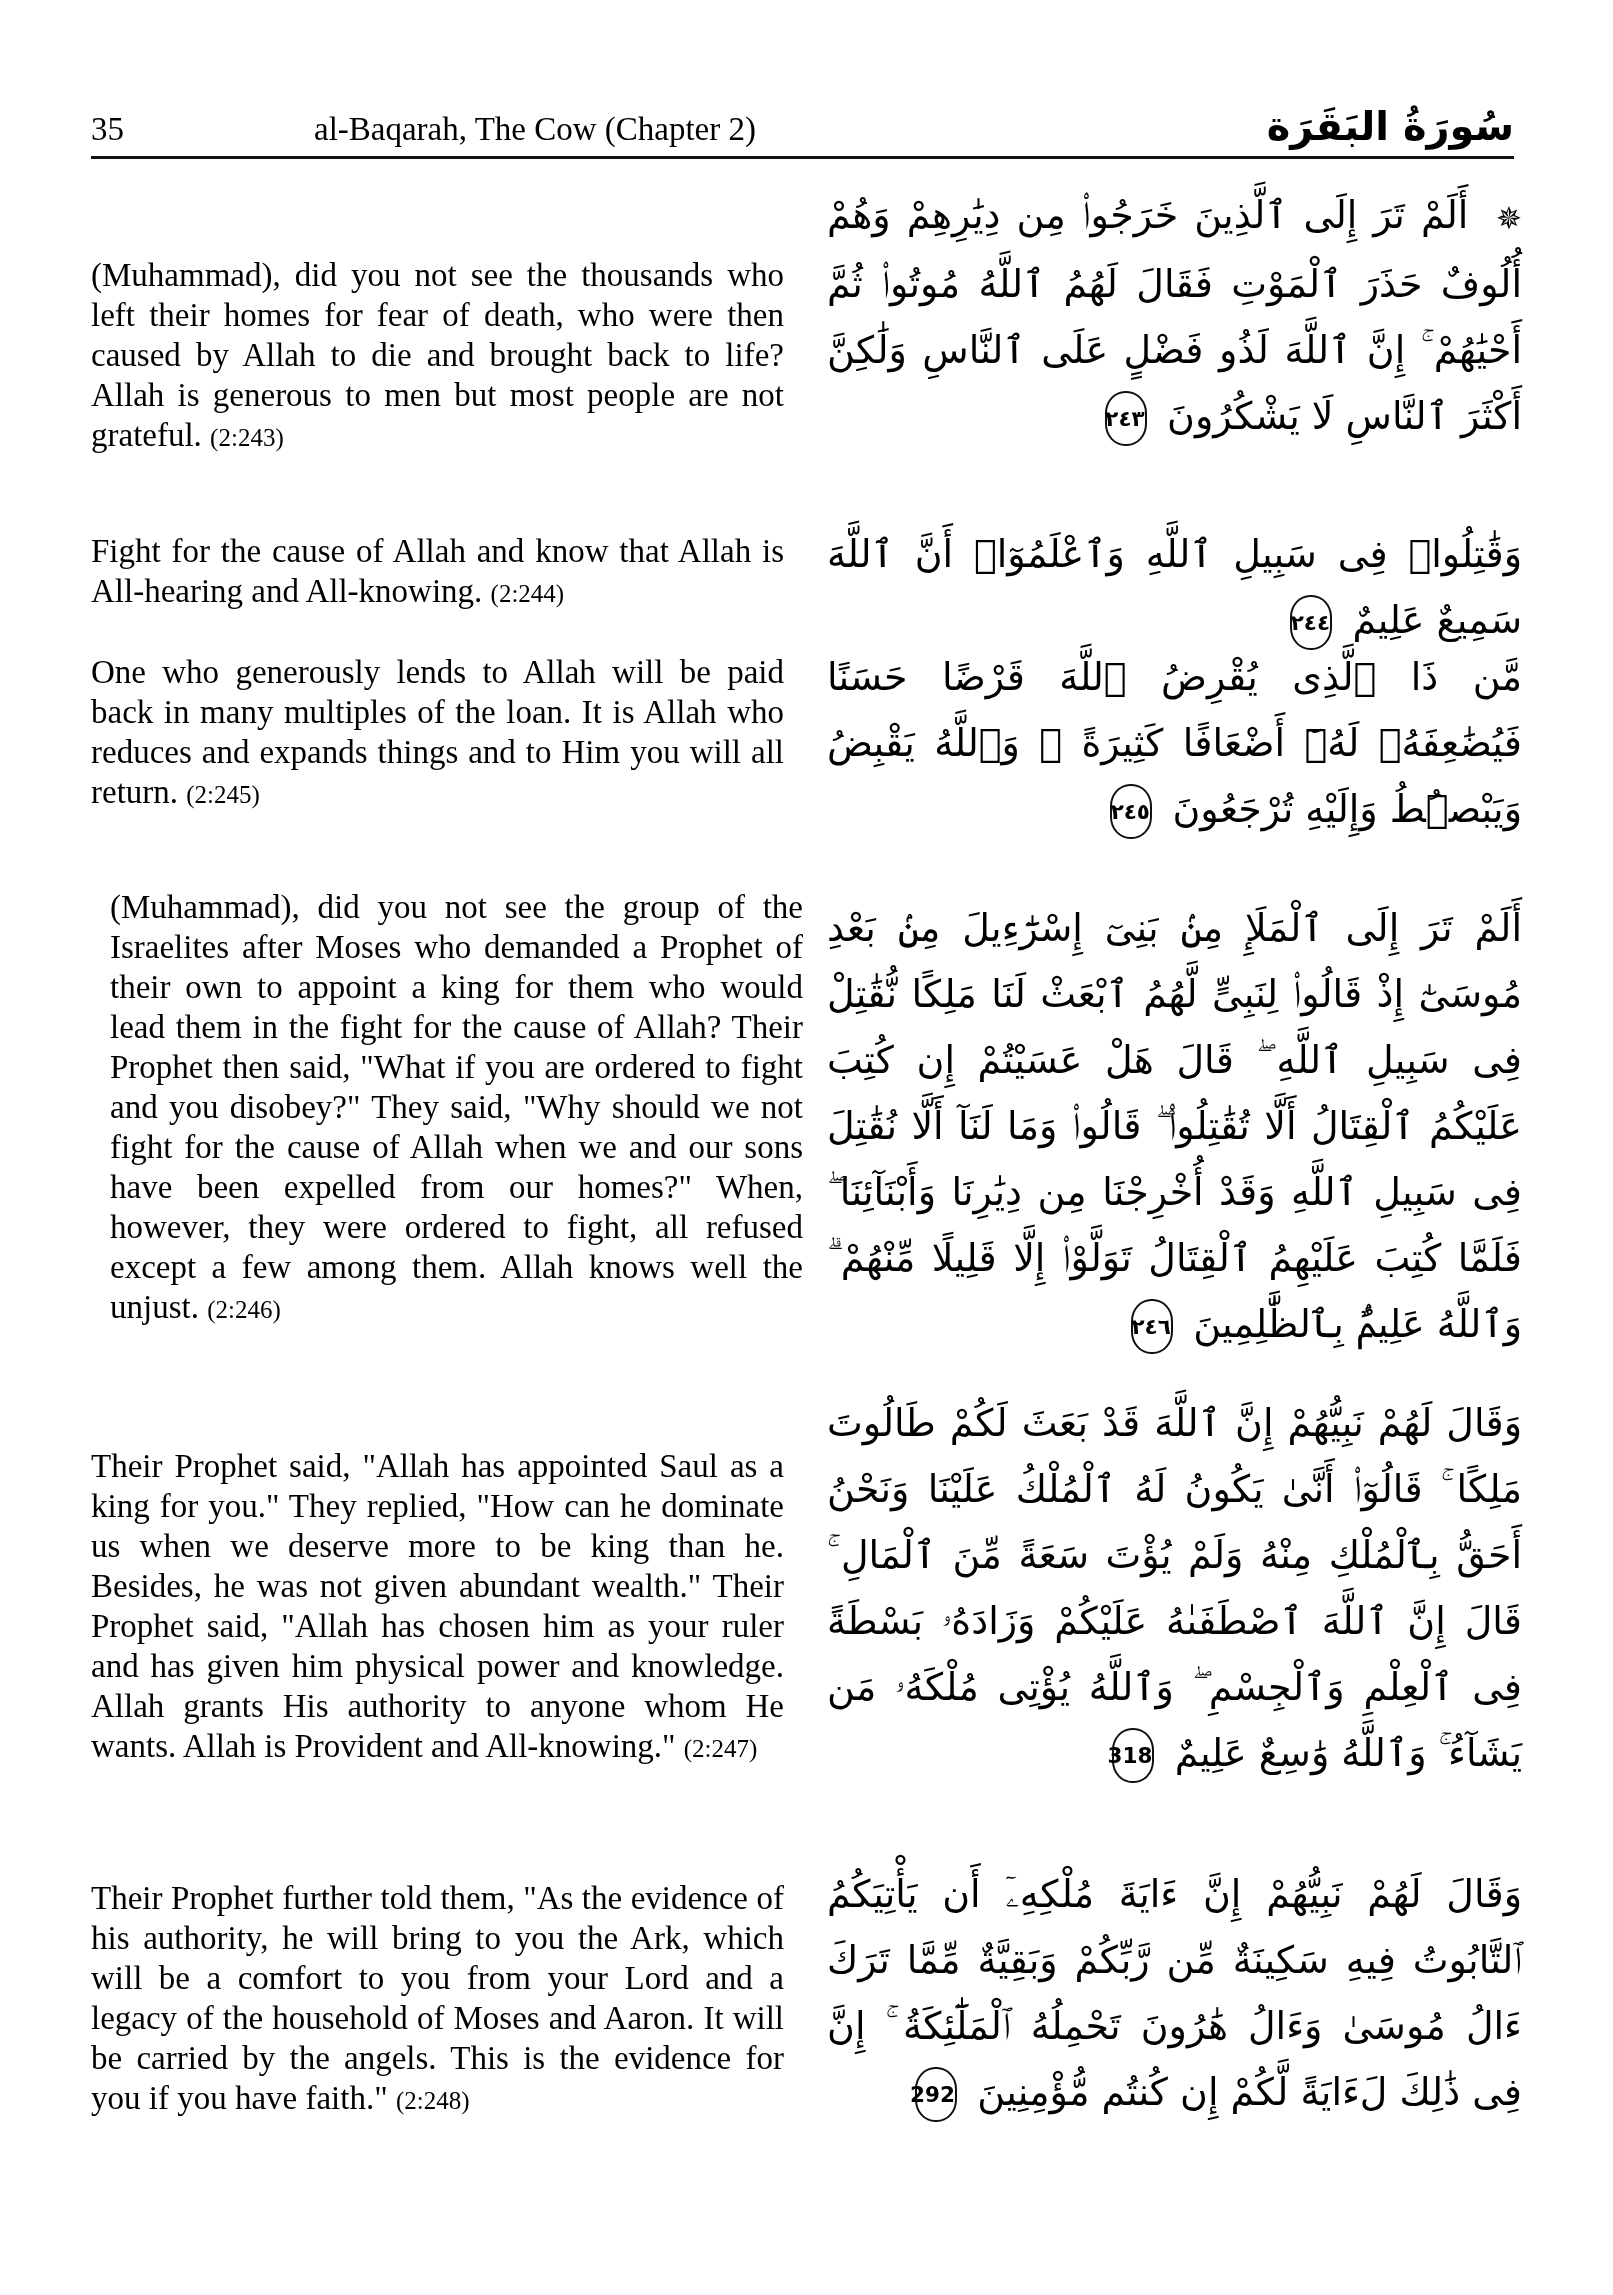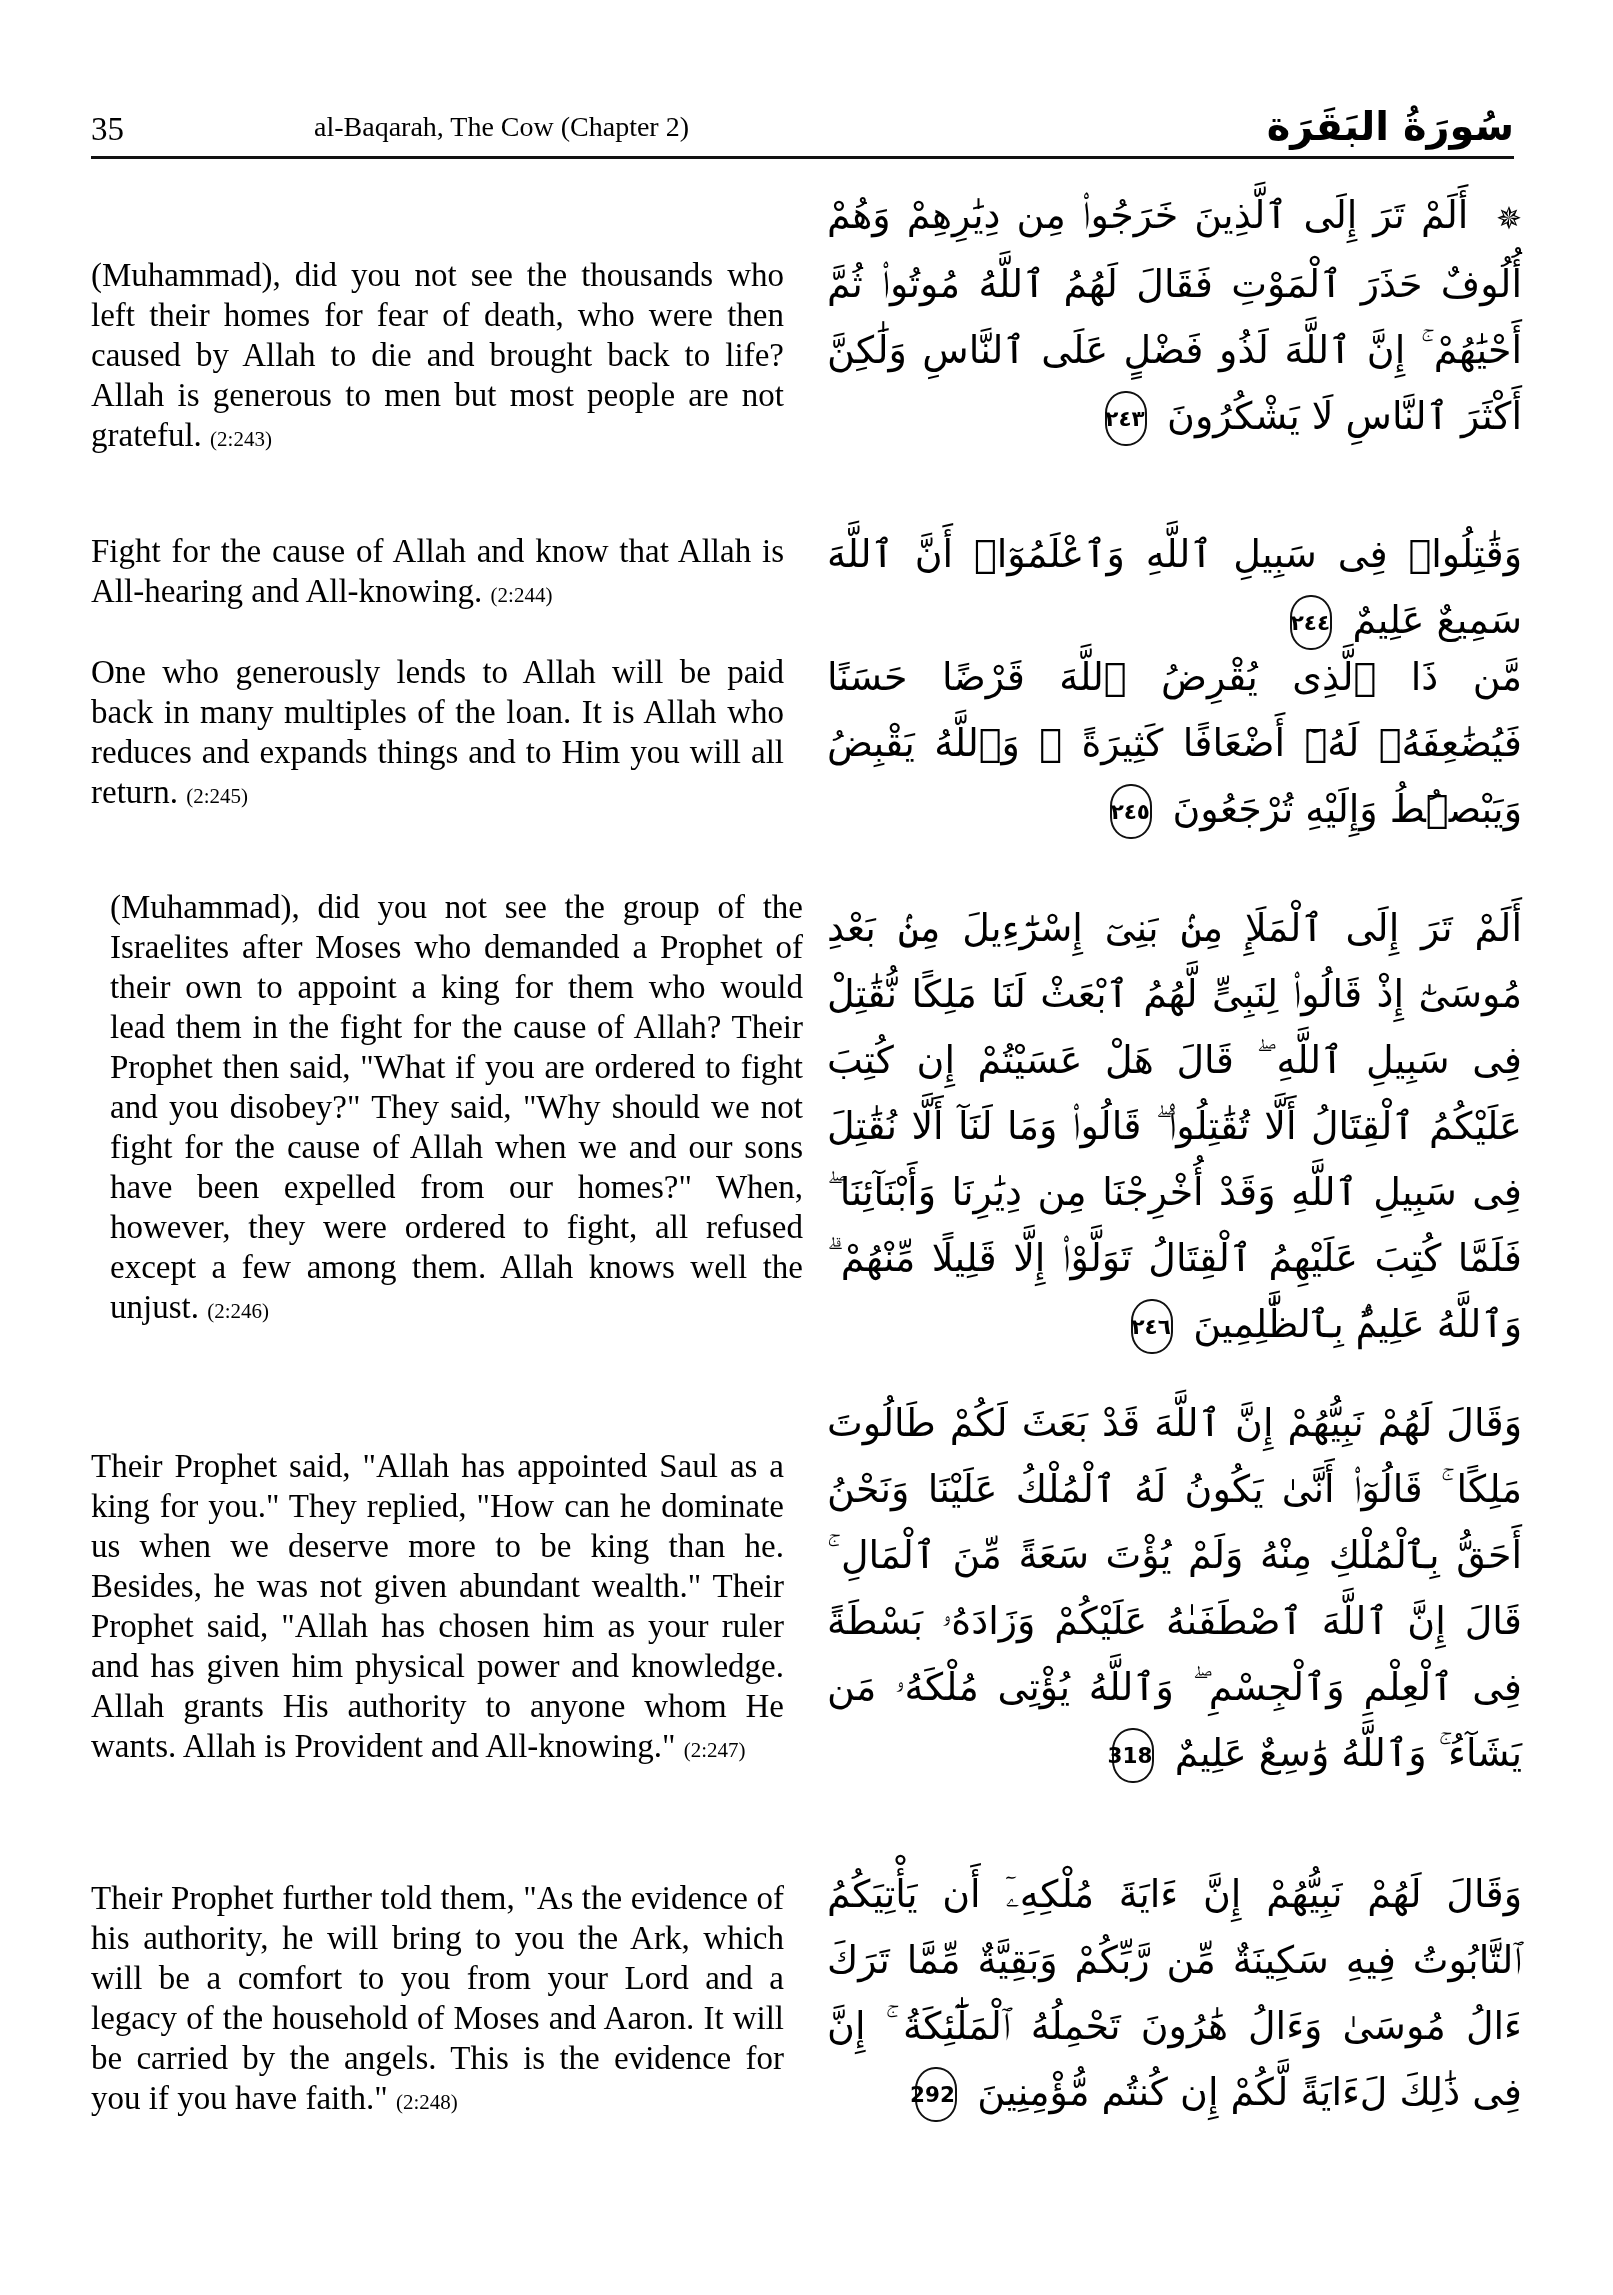--- a/index.html
+++ b/index.html
@@ -1,24 +1,24 @@
 <!DOCTYPE html>
 <html style="font-size:13.2px"><head>
 <meta charset="utf-8">
 <style>
   html, body { margin:0; padding:0; background:#ffffff; }
   body { width:1613px; height:2295px; position:relative; overflow:hidden; color:#000; }
   .header { position:absolute; left:91px; top:108px; width:1423px; height:50px;text-align:center; }
   .page-num { position:absolute; left:0; top:3.3px; font-family:"Liberation Serif", serif; font-size:33px; }
-  .chapter-title { position:absolute; left:223px; top:3.3px; font-family:"Liberation Serif", serif; font-size:28px; }
+  .chapter-title { position:absolute; left:223px; top:3.3px; font-family:"Liberation Serif", serif; font-size:33px; }
   .surah-name { position:absolute; right:0; top:-5px; font-family:"DejaVu Sans", sans-serif; font-size:40px; font-weight:bold; direction:rtl; }
   .rule { position:absolute; left:91px; top:156px; width:1423px; height:2.5px; background:#111; }
 
   .eng { position:absolute; left:91px; width:693px; font-family:"Liberation Serif", serif; font-size:33px; line-height:40px; text-align:justify; }
-  .eng .ref { font-size:21px; }
+  .eng .ref { font-size:25px; }
   .ar { position:absolute; left:827px; width:695px; direction:rtl; text-align:justify; text-align-last:right;
         font-family:"DejaVu Sans", sans-serif; font-size:38px; line-height:66px; }
   .ayah-mark { display:inline-block; width:38px; height:51px; border:2.5px solid #111; border-radius:48% 48% 48% 48% / 40% 40% 40% 40%;
                text-align:left; font-size:21.5px; line-height:51px; vertical-align:middle; margin:0 8.3px; font-weight:bold; }
   .star { display:inline-block; font-size:31px; margin-left:11.6px; vertical-align:middle; }
 </style>
 </head>
 <body>
 
 <div class="header">

